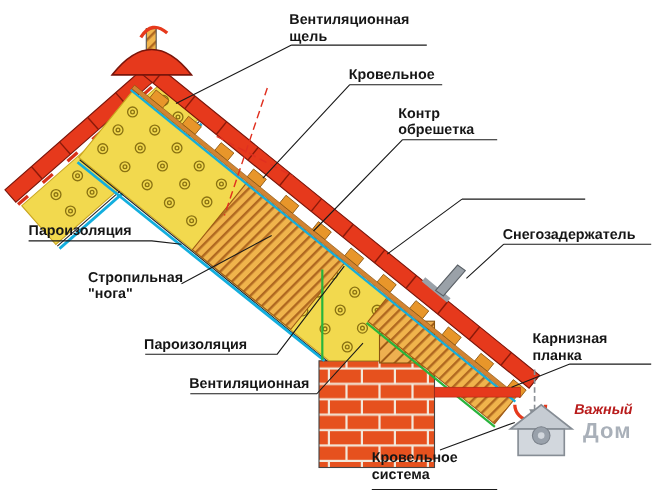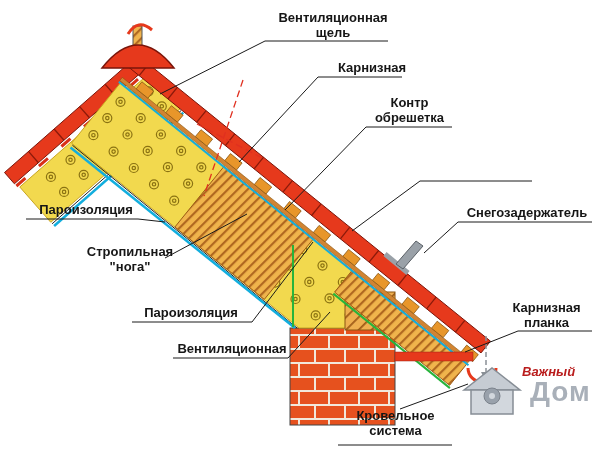--- a/index.html
+++ b/index.html
@@ -1,21 +1,21 @@
 <!DOCTYPE html>
 <html><head>
 <meta charset="utf-8">
 <style>
   html,body{margin:0;padding:0;background:#fff;}
   #stage{position:relative;width:600px;height:455px;background:#fff;overflow:hidden;
          font-family:"Liberation Sans",sans-serif;}
   #diag{position:absolute;left:0;top:0;}
-  .lbl{position:absolute;font-size:13px;line-height:15px;font-weight:bold;color:#161616;text-align:center;}
+  .lbl{position:absolute;font-size:13px;line-height:15px;font-weight:bold;color:#161616;}
   .brand-top{position:absolute;font-size:13px;font-weight:bold;font-style:italic;color:#b91c1c;}
-  .brand-bottom{position:absolute;font-size:28px;line-height:24px;font-weight:bold;color:#a9b0b9;letter-spacing:1px;}
+  .brand-bottom{position:absolute;font-size:20px;line-height:24px;font-weight:bold;color:#a9b0b9;letter-spacing:1px;}
 </style>
 </head>
 <body>
 
 <div id="stage">
 
   <svg id="diag" width="600" height="455" viewBox="0 0 600 455">
     <defs>
       <pattern id="wood" width="7" height="7" patternUnits="userSpaceOnUse" patternTransform="rotate(45)">
         <rect width="7" height="7" fill="#f0b44c"></rect>
@@ -185,25 +185,25 @@
 
     <g>
       <polygon points="464,390 492,368 520,390" fill="#c6ccd3" stroke="#868d95" stroke-width="1.5"></polygon>
       <rect x="471" y="390" width="42" height="24" fill="#d2d7dd" stroke="#868d95" stroke-width="1.5"></rect>
       <circle cx="492" cy="396" r="8" fill="#99a1ab" stroke="#7b828b" stroke-width="1"></circle>
       <circle cx="492" cy="396" r="3" fill="#d2d7dd"></circle>
     </g>
   </svg>
 
   <div class="lbl" style="left:263px;top:10px;width:140px">Вентиляционная щель</div>
-  <div class="lbl" style="left:317px;top:60px;width:110px">Карнизная</div>
+  <div class="lbl" style="left:317px;top:60px;width:110px">Кровельное</div>
   <div class="lbl" style="left:362px;top:95px;width:95px">Контр обрешетка</div>
   <div class="lbl" style="left:457px;top:205px;width:140px">Снегозадержатель</div>
   <div class="lbl" style="left:26px;top:202px;width:120px">Пароизоляция</div>
   <div class="lbl" style="left:80px;top:244px;width:100px">Стропильная "нога"</div>
   <div class="lbl" style="left:131px;top:305px;width:120px">Пароизоляция</div>
   <div class="lbl" style="left:172px;top:341px;width:120px">Вентиляционная</div>
-  <div class="lbl" style="left:504px;top:300px;width:85px">Карнизная планка</div>
+  <div class="lbl" style="left:484px;top:300px;width:85px">Карнизная планка</div>
   <div class="lbl" style="left:338px;top:408px;width:115px">Кровельное система</div>
 
   <div class="brand-top" style="left:522px;top:364px">Важный</div>
   <div class="brand-bottom" style="left:530px;top:380px">Дом</div>
 </div>
 
 </body></html>

